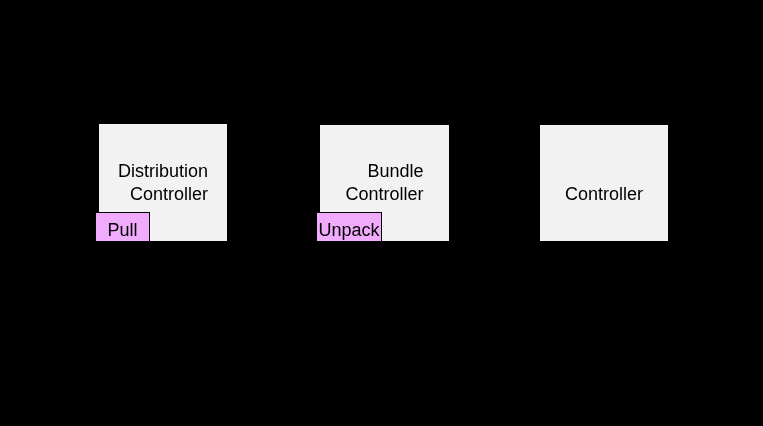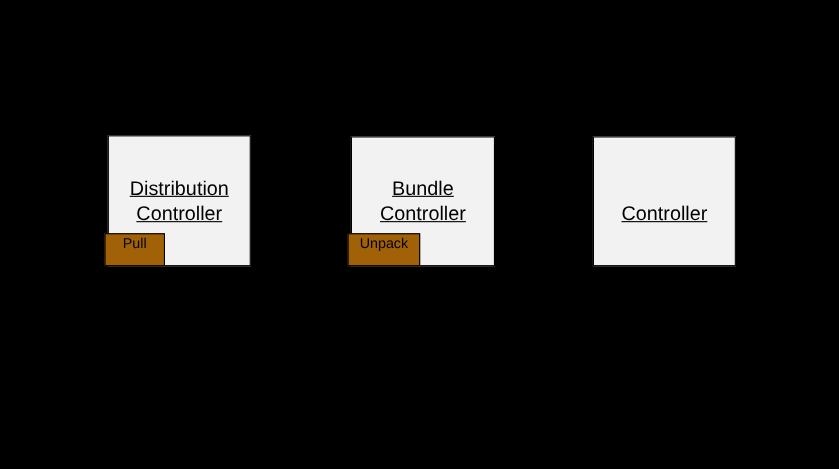--- a/index.html
+++ b/index.html
@@ -26,34 +26,33 @@
     box-sizing: border-box;
     display: flex;
     align-items: center;
     justify-content: center;
     color: #000000;
     z-index: 1;
   }
   .node-label {
     font-size: 18px;
     line-height: 23px;
-    text-align: center;
+    text-align: right;
     color: #000000;
-    text-decoration: underline;
   }
   .subnode {
     position: absolute;
-    background: #a16207;
+    background: #f0abfc;
     border: 1px solid #000000;
     box-sizing: border-box;
     display: flex;
-    align-items: flex-start;
+    align-items: flex-end;
     justify-content: center;
     color: #000000;
-    font-size: 13px;
+    font-size: 18px;
     z-index: 2;
   }
   #node-distribution { left: 98px;  top: 123px; width: 130px; height: 119px; }
   #node-bundle       { left: 319px; top: 124px; width: 131px; height: 118px; }
   #node-runtime      { left: 539px; top: 124px; width: 130px; height: 118px; }
   #sub-pull          { left: 95px;  top: 212px; width: 55px;  height: 30px; }
   #sub-unpack        { left: 316px; top: 212px; width: 66px;  height: 30px; }
 </style>
 </head>
 <body>

